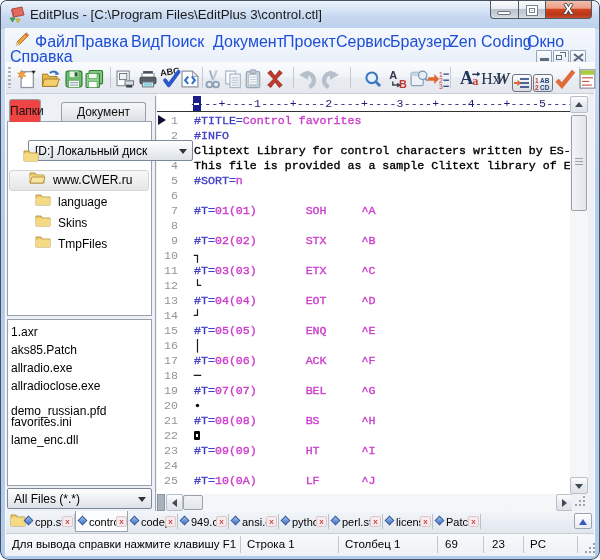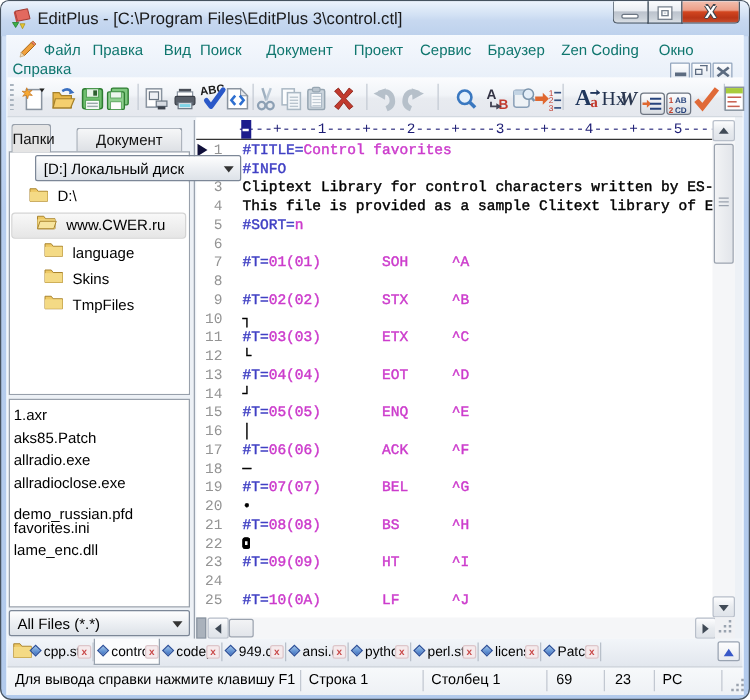--- a/index.html
+++ b/index.html
@@ -24,50 +24,50 @@
   background:linear-gradient(#f2beae 0%, #ec9e87 42%, #d2451f 50%, #b93517 78%, #c84e2e 100%); }
 #gmin { left:497px; top:11px; width:14px; height:4px; background:#fff; border:1px solid #6b7683; border-radius:2px; }
 #gmax { left:527px; top:6px; width:10px; height:9px; border:2px solid #fff; outline:1px solid #78828e; background:transparent; }
 #gmax i { position:absolute; left:1px; top:1px; width:4px; height:3px; border:1.5px solid #fff; outline:0.5px solid #78828e; display:block; }
 #gclose { left:545px; top:1px; width:47px; height:17px; color:#fff; font-weight:bold; font-size:14px; line-height:17px;
   text-align:center; text-shadow:-1px 0 0 #41474f, 1px 0 0 #41474f, 0 -1px 0 #41474f, 0 1px 0 #41474f;
   font-family:"Liberation Sans",sans-serif; }
 
 
 #menubar { left:6px; top:29px; width:588px; height:33px; background:linear-gradient(#f5f8fd, #e9f0f9); }
-.mi { position:absolute; font-size:12px; color:#0f766e; }
+.mi { position:absolute; font-size:16px; color:#1d4ed8; }
 
 .mdib { position:absolute; top:50px; width:16px; height:14px; background:linear-gradient(#fdfdfe,#e4eaf2);
   border:1px solid #93a5bd; border-radius:1px; }
 
 
 #toolbar { left:6px; top:62px; width:588px; height:32px;
   background:linear-gradient(#fbfcfe 0%, #f1f4f8 45%, #e8ebf0 55%, #e5e8ee 100%);
   border-bottom:1px solid #c9cfd8; }
 .tsep { position:absolute; top:67px; width:1px; height:21px; background:#c3cad4; }
 #tgrip { left:8px; top:67px; width:3px; height:21px;
   background:repeating-linear-gradient(#aab4bf 0 2px, transparent 2px 4px); }
 
 
 #work { left:6px; top:94px; width:588px; height:417px; background:#edf1f6; }
 
 
-#tabfold { left:9px; top:99px; width:32px; height:23px; background:#e5e5e5;
+#tabfold { left:9px; top:99px; width:32px; height:23px; background:#ef4444;
   border:1px solid #98a0ab; border-bottom:none; border-radius:3px 3px 0 0;
   font-size:12px; color:#111; text-align:center; line-height:22px; z-index:3; }
 #tabfrag { left:61px; top:102px; width:85px; height:20px;
   background:linear-gradient(#f6f7f8, #dcdfe4); border:1px solid #98a0ab; border-bottom:none;
   border-radius:3px 3px 0 0; font-size:12px; color:#111; text-align:center; line-height:19px; z-index:2; }
 #tabpage { left:7px; top:121px; width:145px; height:195px; background:#fff; border:1px solid #98a0ab; z-index:2; }
 .combo { height:21px; background:linear-gradient(#fefefe, #ebeef2 55%, #dde2e8); z-index:4;
   border:1px solid #7c8797; border-radius:2px; font-size:12px; color:#000; }
 .combo .ct { position:absolute; left:6px; top:3px; white-space:nowrap; }
 .combo .ca { position:absolute; right:5px; top:8px; width:0; height:0;
   border-left:4px solid transparent; border-right:4px solid transparent; border-top:5px solid #333; }
-#combo1 { left:10px; top:124px; width:165px;margin-left:18px; }
+#combo1 { left:10px; top:140px; width:165px;margin-left:18px; }
 #tree { left:8px; top:146px; width:143px; height:169px; background:#fff; font-size:12px; z-index:3; }
 .trow { position:absolute; color:#000; white-space:nowrap; }
 #sel { position:absolute; left:1px; top:24px; width:140px; height:21px;
   background:linear-gradient(#f8f8f8,#e6e6e6); border:1px solid #d4d4d4; border-radius:3px; }
 #flist { left:7px; top:319px; width:145px; height:167px; background:#fff; border:1px solid #98a0ab; font-size:12px; }
 .frow { position:absolute; left:3px; color:#000; white-space:nowrap; }
 #combo2 { left:7px; top:488px; width:145px; }
 
 
 #editor { left:157px; top:94px; width:431px; height:417px; background:#fff; }

